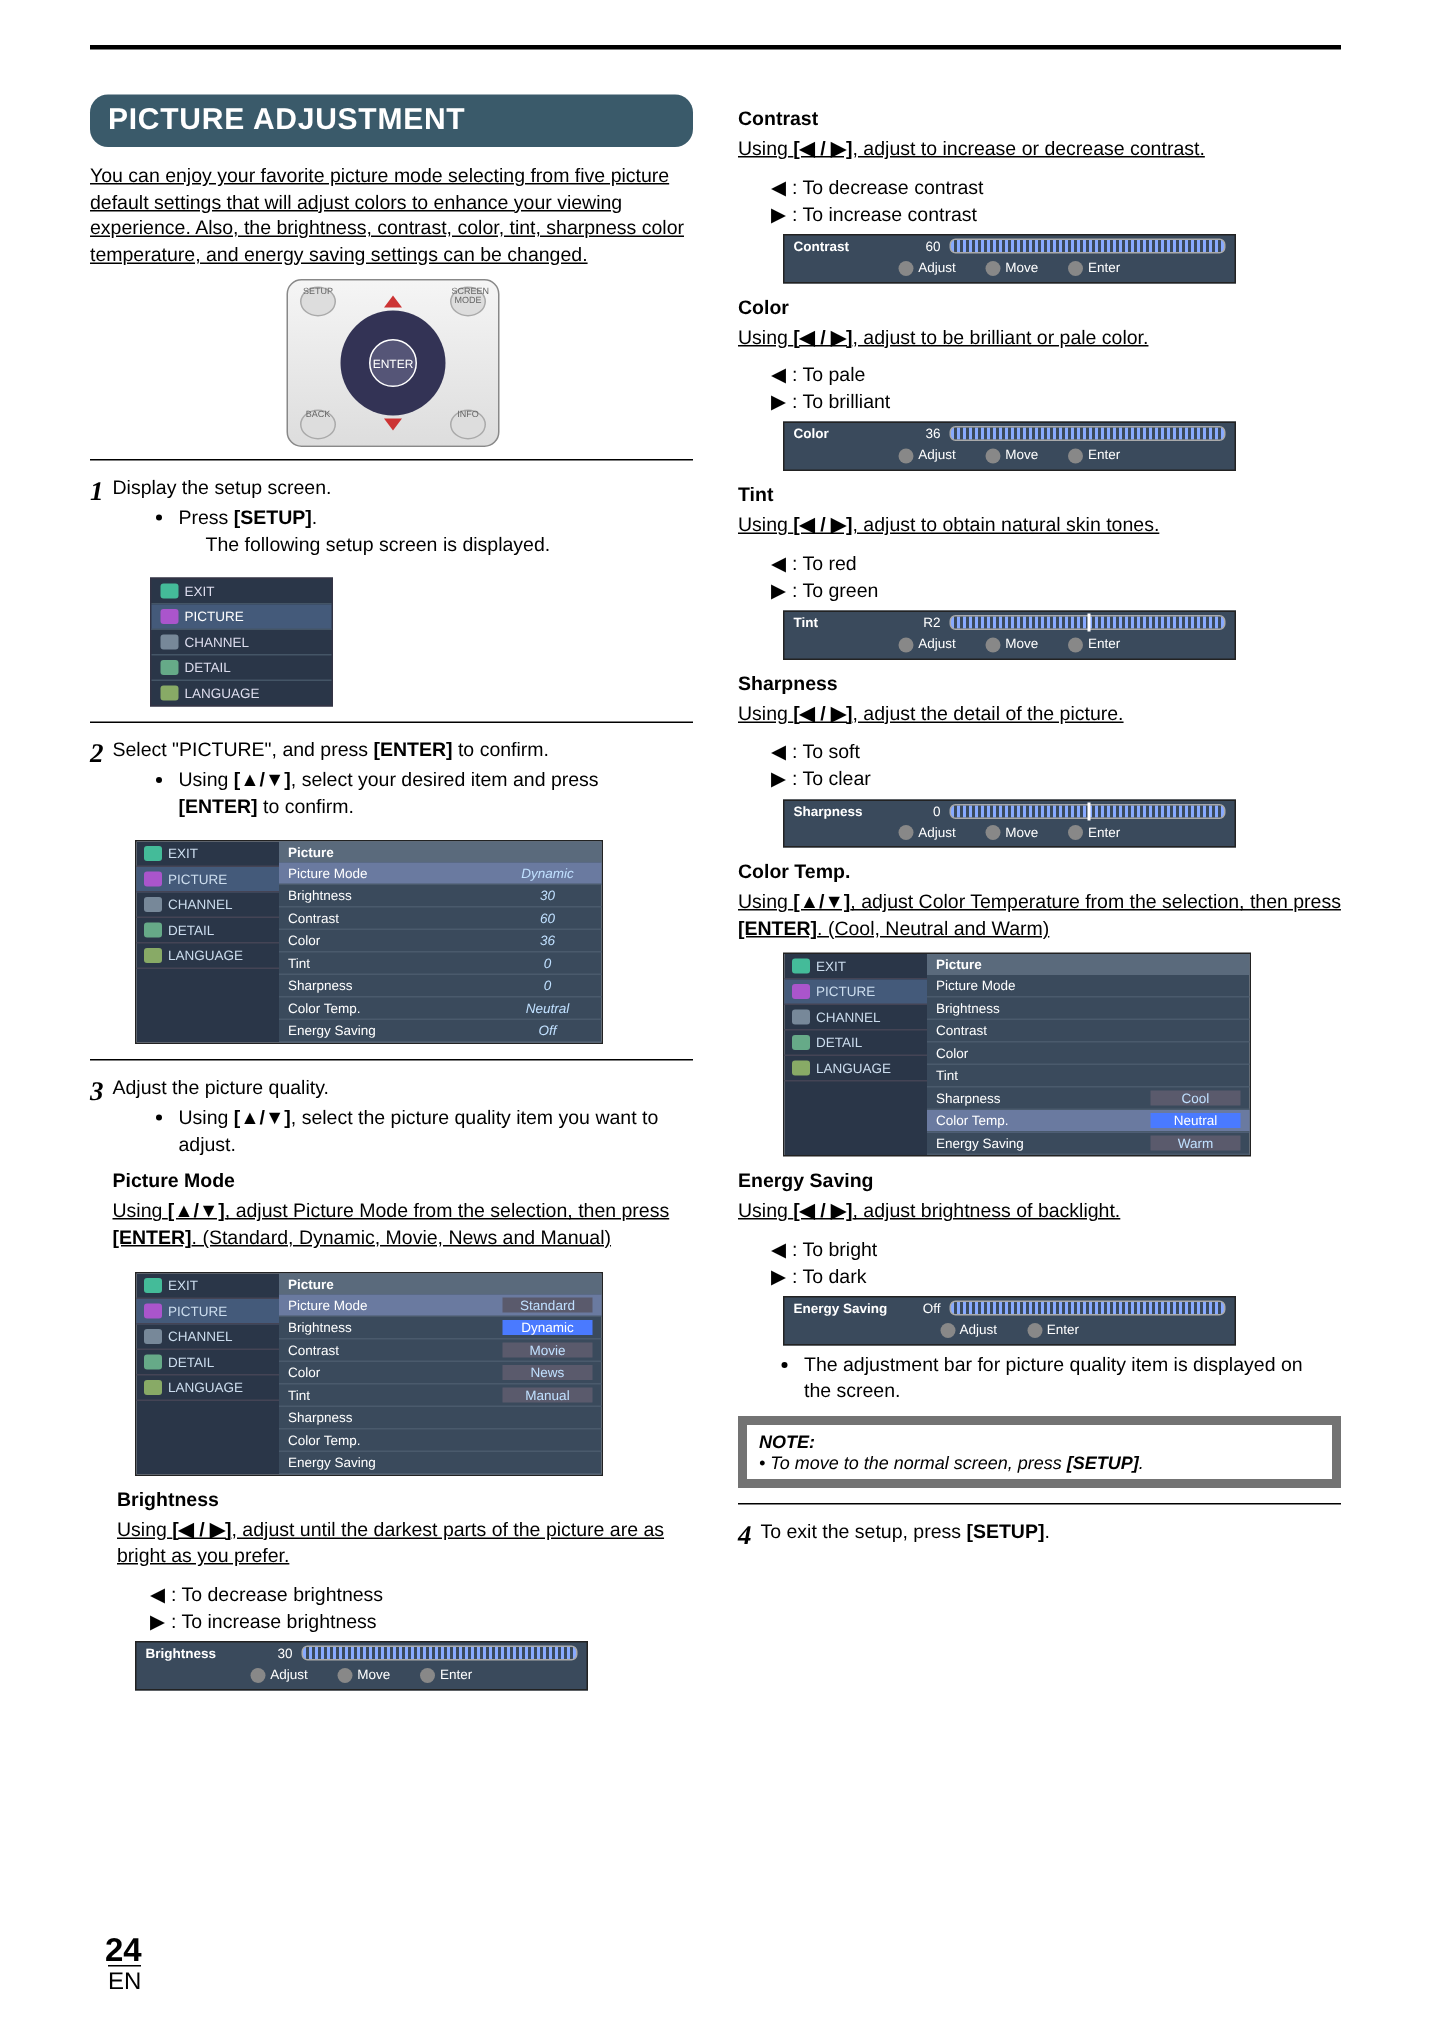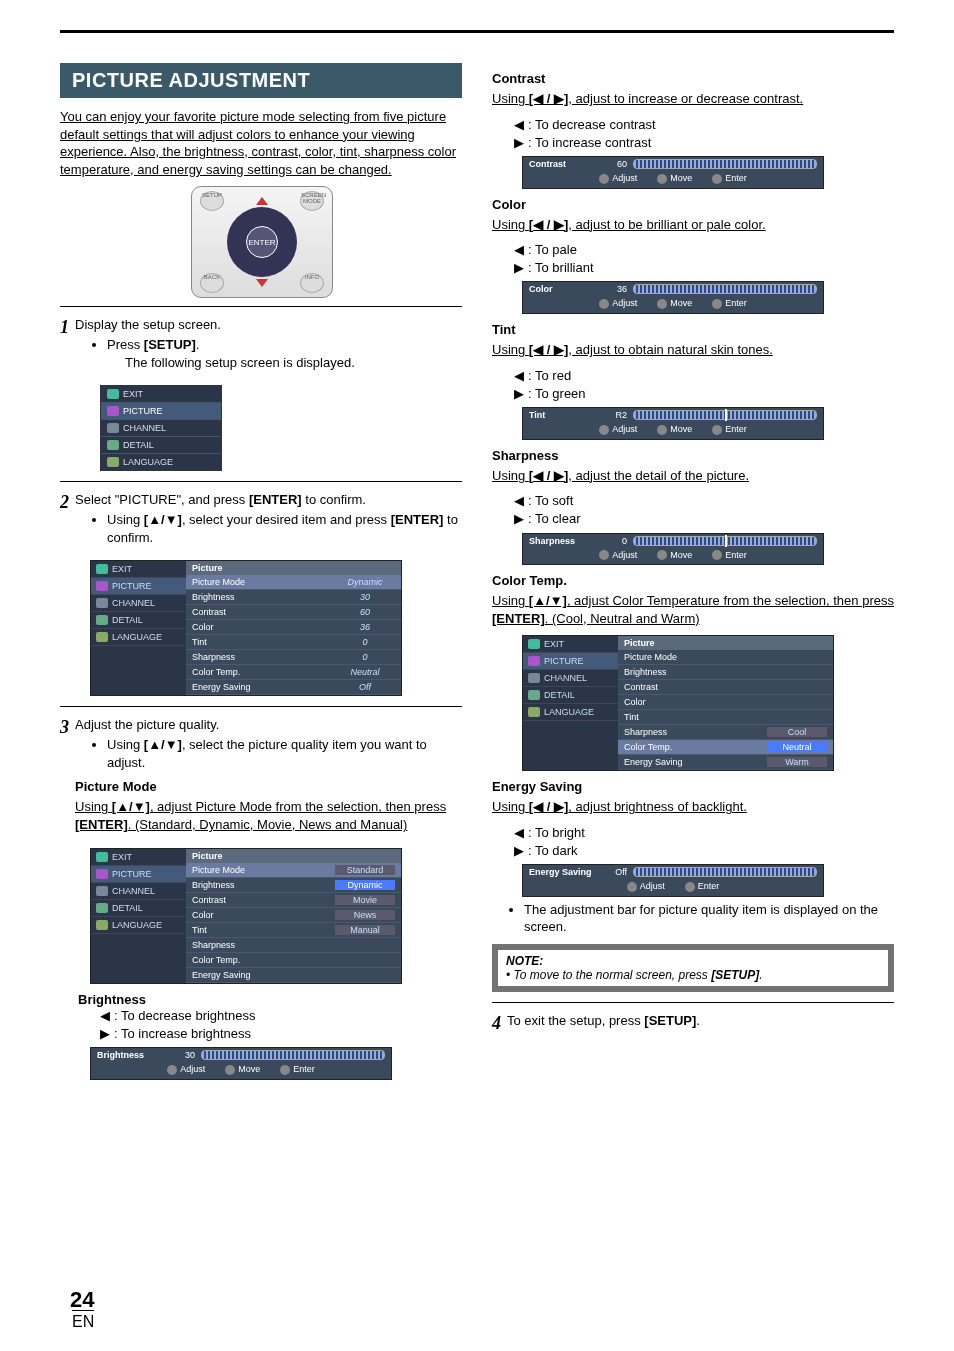--- a/index.html
+++ b/index.html
@@ -27,20 +27,21 @@
     min-width: 0;
   }
   .section-title-box {
     background: #3a5a6a;
     color: #fff;
     font-weight: bold;
     font-size: 20px;
     padding: 6px 12px;
     margin-bottom: 10px;
     letter-spacing: 0.5px;
+    border-radius: 12px;
   }
   p {
     margin: 4px 0 8px 0;
     line-height: 1.35;
     text-decoration: underline;
   }
   .step-row {
     display: flex;
     align-items: flex-start;
     margin-top: 10px;
@@ -55,21 +56,21 @@
   }
   .step-text {
     flex: 1;
   }
   ul.bullets {
     list-style: disc;
     margin: 4px 0 8px 28px;
     padding: 0;
   }
   ul.bullets li {
-    margin: 2px 4px;
+    margin: 2px 16px;
     line-height: 1.35;
   }
   .sub-indent {
     margin-left: 18px;
   }
   .bold { font-weight: bold; }
 
   
   .remote {
     width: 140px;
@@ -527,20 +528,23 @@
               </div>
           <div class="row">
                 <span class="k">Energy Saving</span>
                 <span class="v"></span>
               </div>
         </div>
       </div>
 
       <div class="sub-indent">
         <div class="subhead">Brightness</div>
+        <p>
+          <span>Using </span><span class="bold">[◀ / ▶]</span><span>, adjust until the darkest parts of the picture are as bright as you prefer.</span>
+        </p>
         <div class="arrow-line tri-l">: To decrease brightness</div>
         <div class="arrow-line tri-r">: To increase brightness</div>
       </div>
       <div class="slider-bar">
         <div class="line1">
           <span class="label">Brightness</span>
           <span class="val">30</span>
           <span class="track"></span>
         </div>
         <div class="line2">

